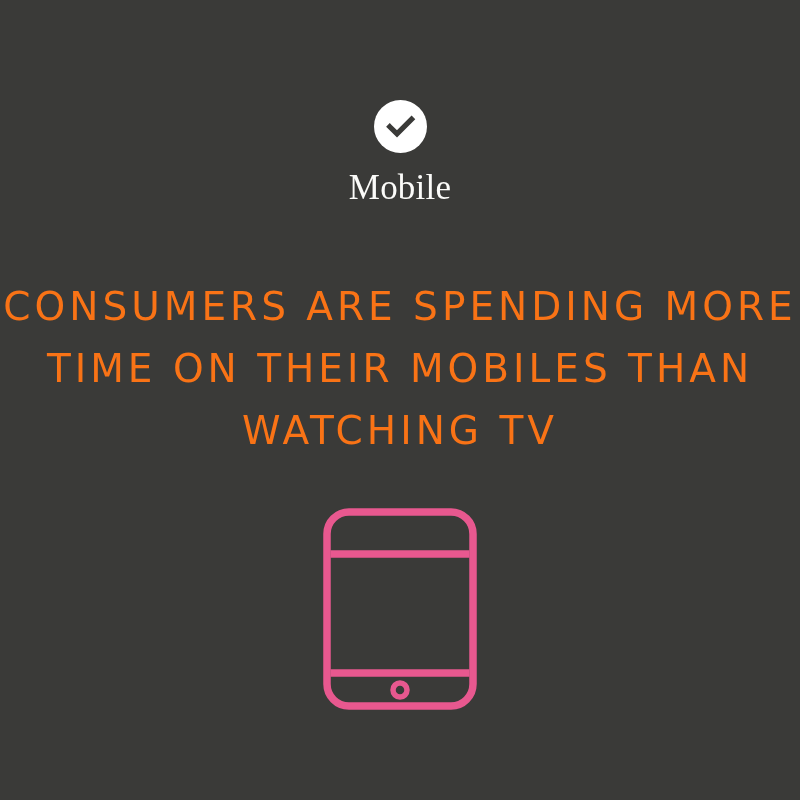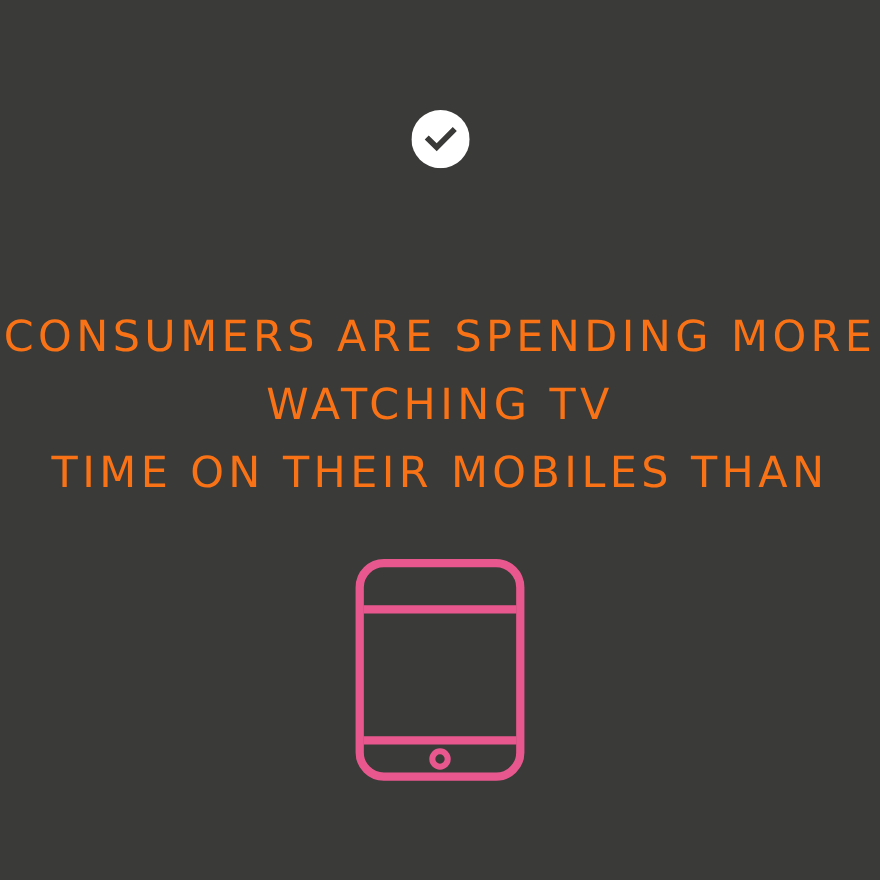--- a/index.html
+++ b/index.html
@@ -93,26 +93,27 @@
 
   <div class="badge-block">
 
     <span>
       <svg class="check-circle" viewBox="0 0 53 53" xmlns="http://www.w3.org/2000/svg">
         <circle cx="26.5" cy="26.5" r="26.5" fill="#ffffff"></circle>
         <path d="M15.8 26.8 L23.0 33.9 L37.6 19.2" fill="none" stroke="#3a3a38" stroke-width="5.2" stroke-linecap="square" stroke-linejoin="miter"></path>
       </svg>
     </span>
 
+    <div class="category-label">Mobile</div>
   </div>
 
   <div class="headline">
     <span class="headline-line">CONSUMERS ARE SPENDING MORE</span>
+    <span class="headline-line">TIME ON THEIR MOBILES THAN</span>
     <span class="headline-line">WATCHING TV</span>
-    <span class="headline-line">TIME ON THEIR MOBILES THAN</span>
   </div>
 
   <div class="phone-icon-wrap">
     <span>
       <svg class="phone-icon" viewBox="0 0 160 208" xmlns="http://www.w3.org/2000/svg">
 
         <rect x="7" y="7" width="146" height="194" rx="22" ry="22" fill="none" stroke="#e8588f" stroke-width="7.5"></rect>
 
         <line x1="10.5" y1="49" x2="149.5" y2="49" stroke="#e8588f" stroke-width="7.5"></line>
 

